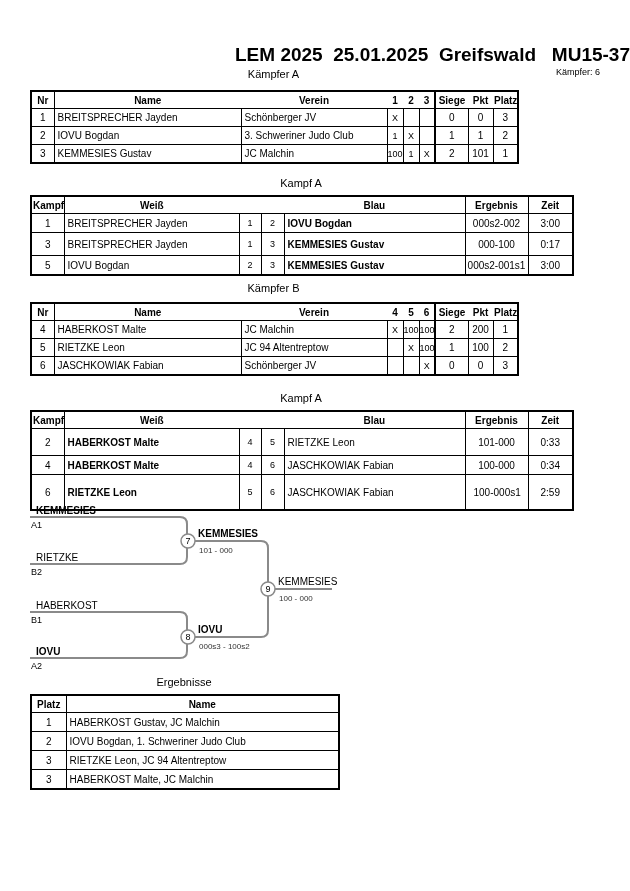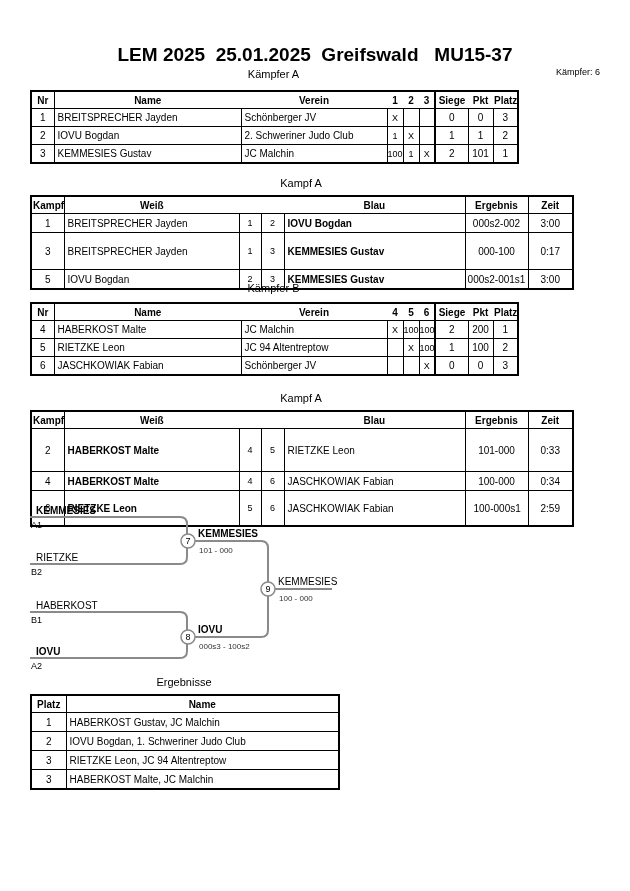--- a/index.html
+++ b/index.html
@@ -1,19 +1,19 @@
 <!DOCTYPE html>
 <html><head>
 <meta charset="utf-8">
 <style>
   html,body{margin:0;padding:0}
   body{width:630px;height:891px;background:#ffffff;position:relative;
        font-family:"Liberation Sans",sans-serif;color:#000;overflow:hidden}
   .abs{position:absolute}
-  .page-title{top:44px;left:0;width:630px;text-align:center;font-size:19px;font-weight:bold;white-space:pre}
+  .page-title{top:44px;left:0;width:630px;text-align:right;font-size:19px;font-weight:bold;white-space:pre}
   .section-title{font-weight:normal;font-size:11px;text-align:center}
   .fighters-count{top:67px;left:470px;width:130px;text-align:right;font-size:9px}
   table{border-collapse:collapse;table-layout:fixed}
   .sheet-table{border:2px solid #000}
   .sheet-table td{border:1px solid #000;font-size:10px;height:17px;padding:0 3px;
                   white-space:nowrap;overflow:hidden}
   .sheet-table th{font-size:10px;font-weight:bold;height:16px;padding:0 1px;border:none;
                   border-bottom:1px solid #000;white-space:nowrap;overflow:hidden;text-align:center}
   .sheet-table th.sep-r{border-right:1px solid #000}
   .sheet-table th.thick-l,.sheet-table td.thick-l{border-left:2px solid #000}
@@ -71,21 +71,21 @@
     <td class="mark">X</td>
     <td class="mark"></td>
     <td class="mark"></td>
     <td class="center thick-l">0</td>
     <td class="center">0</td>
     <td class="center">3</td>
   </tr>
   <tr>
     <td class="center">2</td>
     <td class="left">IOVU Bogdan</td>
-    <td class="left">2. Schweriner Judo Club</td>
+    <td class="left">3. Schweriner Judo Club</td>
     <td class="mark">1</td>
     <td class="mark">X</td>
     <td class="mark"></td>
     <td class="center thick-l">1</td>
     <td class="center">1</td>
     <td class="center">2</td>
   </tr>
   <tr>
     <td class="center">3</td>
     <td class="left">KEMMESIES Gustav</td>
@@ -131,21 +131,21 @@
     <td class="left bold">IOVU Bogdan</td>
     <td class="center" style="padding:0">000s2-002</td>
     <td class="center">3:00</td>
   </tr>
   <tr>
     <td class="center">3</td>
     <td class="left">BREITSPRECHER Jayden</td>
     <td class="mark">1</td>
     <td class="mark">3</td>
     <td class="left bold">KEMMESIES Gustav</td>
-    <td class="center" style="padding:9px">000-100</td>
+    <td class="center" style="padding:2px">000-100</td>
     <td class="center">0:17</td>
   </tr>
   <tr>
     <td class="center">5</td>
     <td class="left">IOVU Bogdan</td>
     <td class="mark">2</td>
     <td class="mark">3</td>
     <td class="left bold">KEMMESIES Gustav</td>
     <td class="center" style="padding:0">000s2-001s1</td>
     <td class="center">3:00</td>
@@ -236,21 +236,21 @@
     </th>
     <th style="border-left:1px solid #000">Ergebnis</th>
     <th style="border-left:1px solid #000">Zeit</th>
   </tr>
   <tr>
     <td class="center">2</td>
     <td class="left bold">HABERKOST Malte</td>
     <td class="mark">4</td>
     <td class="mark">5</td>
     <td class="left">RIETZKE Leon</td>
-    <td class="center" style="padding:12px">101-000</td>
+    <td class="center" style="padding:4px">101-000</td>
     <td class="center">0:33</td>
   </tr>
   <tr>
     <td class="center">4</td>
     <td class="left bold">HABERKOST Malte</td>
     <td class="mark">4</td>
     <td class="mark">6</td>
     <td class="left">JASCHKOWIAK Fabian</td>
     <td class="center" style="padding:0">100-000</td>
     <td class="center">0:34</td>

